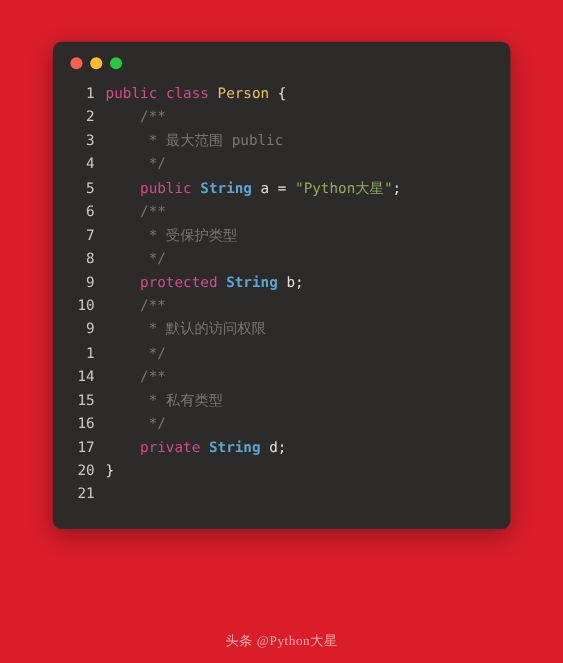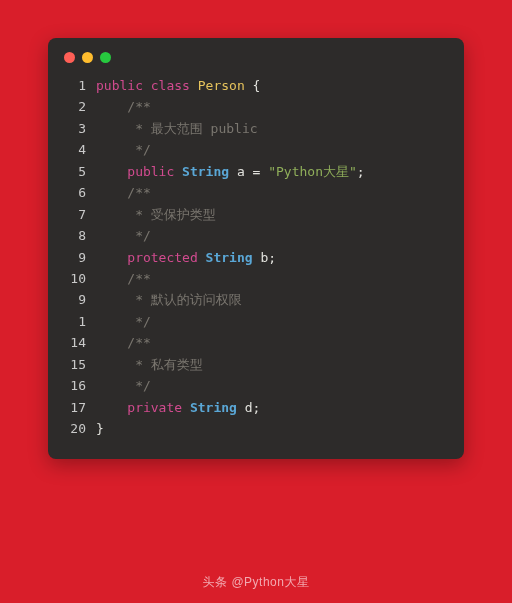--- a/index.html
+++ b/index.html
@@ -58,21 +58,21 @@
     .punc { color: #e1e1dc; }     
     .str { color: #8fae5a; }      
     .cmt { color: #7a766f; }      
     .watermark {
       position: absolute;
       bottom: 12px;
       left: 0;
       right: 0;
       text-align: center;
       color: #f2a9b0;
-      font-family: Liberation Sans, sans-serif;
+      font-family: Liberation Serif, serif;
       font-size: 12px;
       letter-spacing: 0.5px;
     }
   </style>
 </head>
 <body>
 
 <div class="code-window">
   <div class="titlebar">
     <div class="dot dot-red"></div>
@@ -90,16 +90,17 @@
       <div class="line"><span class="lineno">8</span><span class="content"><span class="cmt">     */</span></span></div>
       <div class="line"><span class="lineno">9</span><span class="content"><span class="punc">    </span><span class="kw">protected</span><span class="punc"> </span><span class="typ">String</span><span class="punc"> </span><span class="var">b</span><span class="punc">;</span></span></div>
       <div class="line"><span class="lineno">10</span><span class="content"><span class="cmt">    /**</span></span></div>
       <div class="line"><span class="lineno">9</span><span class="content"><span class="cmt">     * 默认的访问权限</span></span></div>
       <div class="line"><span class="lineno">1</span><span class="content"><span class="cmt">     */</span></span></div>
       <div class="line"><span class="lineno">14</span><span class="content"><span class="cmt">    /**</span></span></div>
       <div class="line"><span class="lineno">15</span><span class="content"><span class="cmt">     * 私有类型</span></span></div>
       <div class="line"><span class="lineno">16</span><span class="content"><span class="cmt">     */</span></span></div>
       <div class="line"><span class="lineno">17</span><span class="content"><span class="punc">    </span><span class="kw">private</span><span class="punc"> </span><span class="typ">String</span><span class="punc"> </span><span class="var">d</span><span class="punc">;</span></span></div>
       <div class="line"><span class="lineno">20</span><span class="content"><span class="punc">}</span></span></div>
+      <div class="line"><span class="lineno">21</span><span class="content"><span class="punc"></span></span></div>
     </div>
 </div>
 
 <div class="watermark">头条 @Python大星</div>
 
 </body></html>

